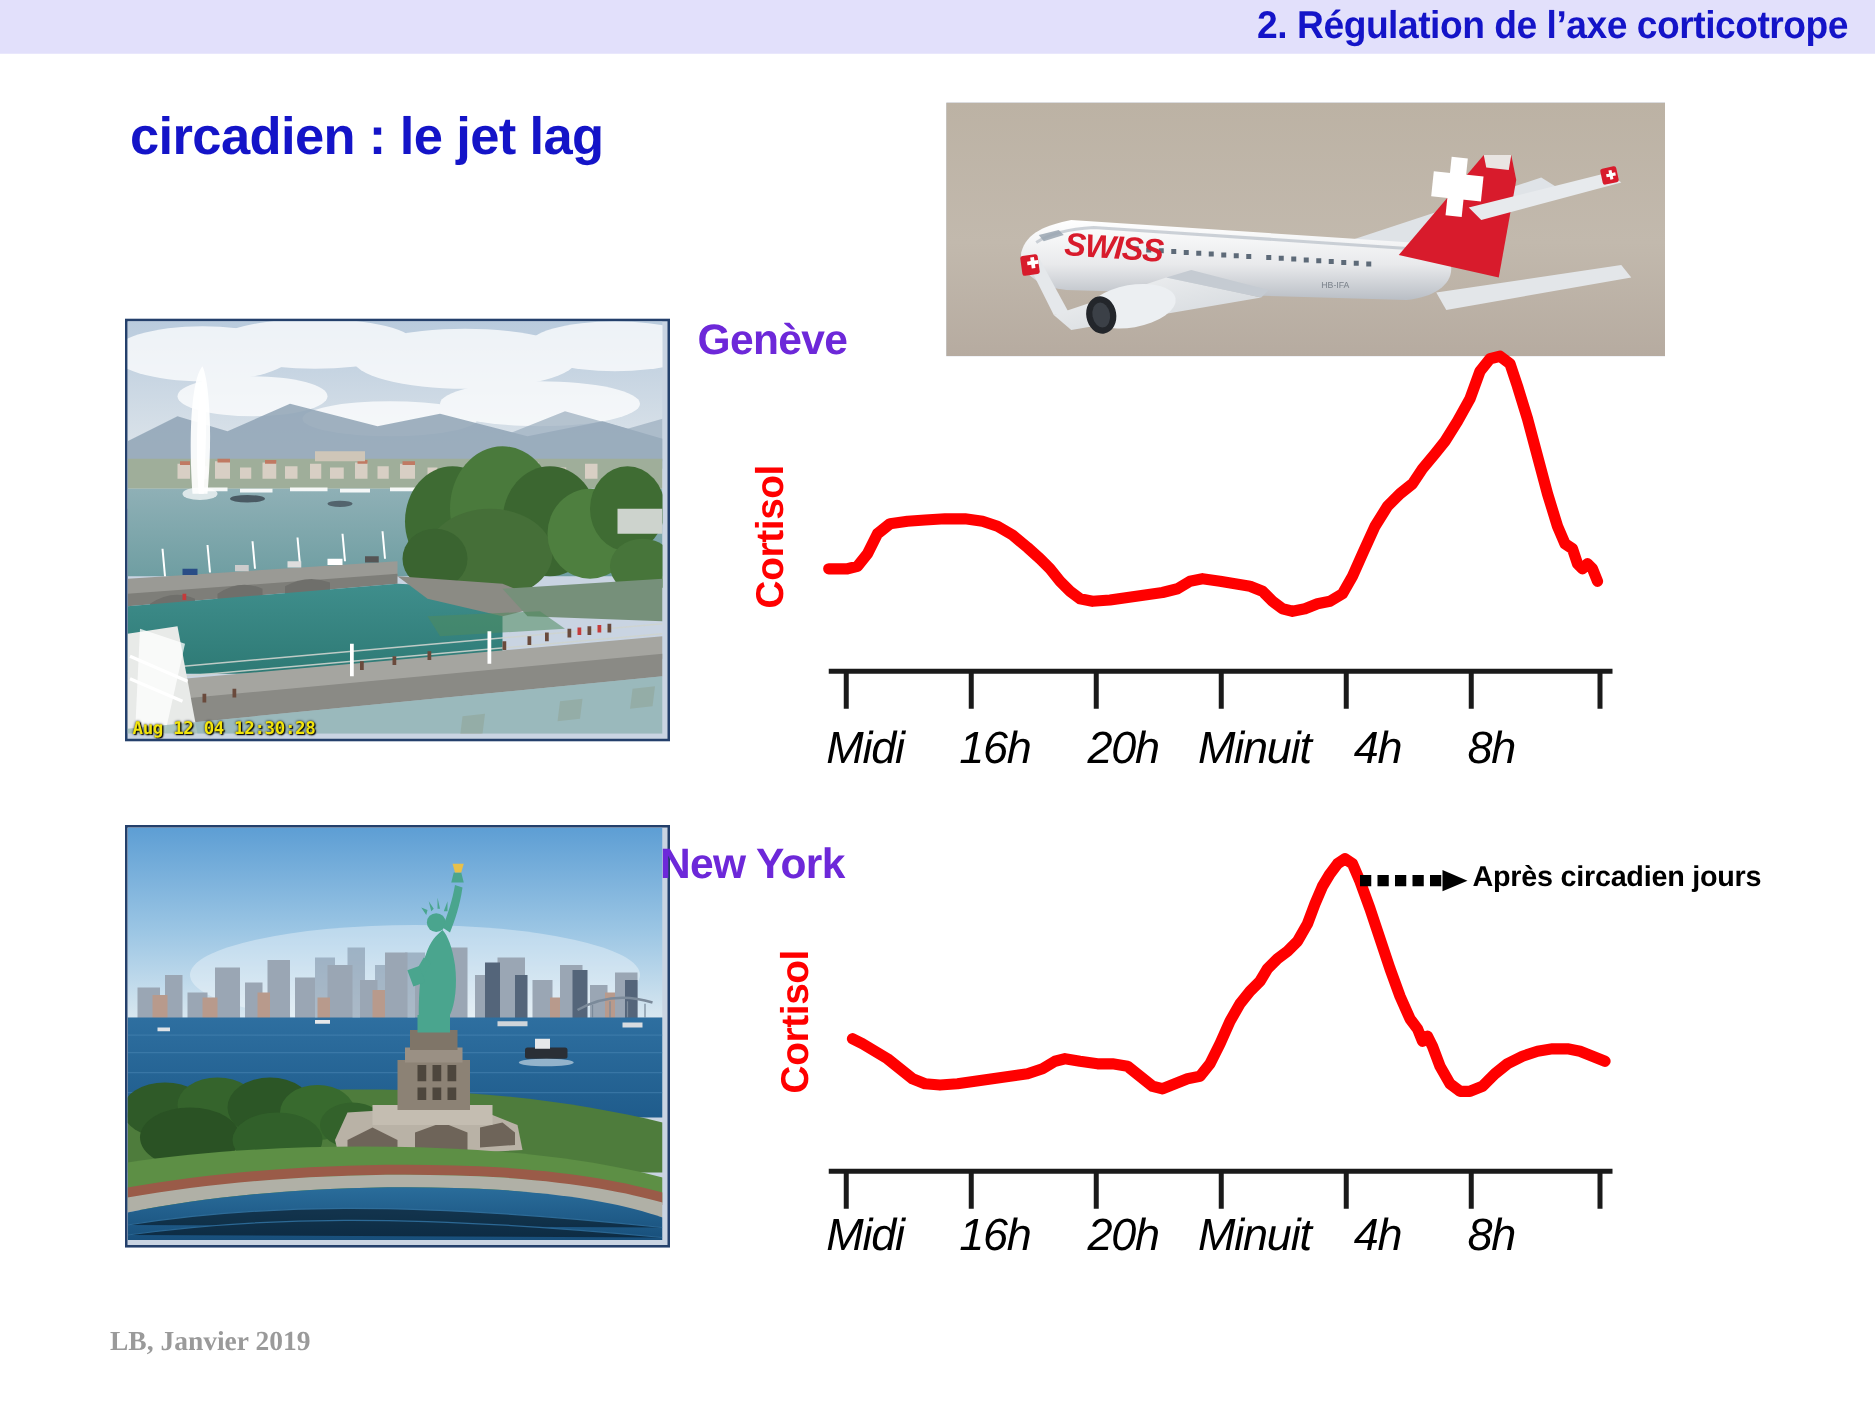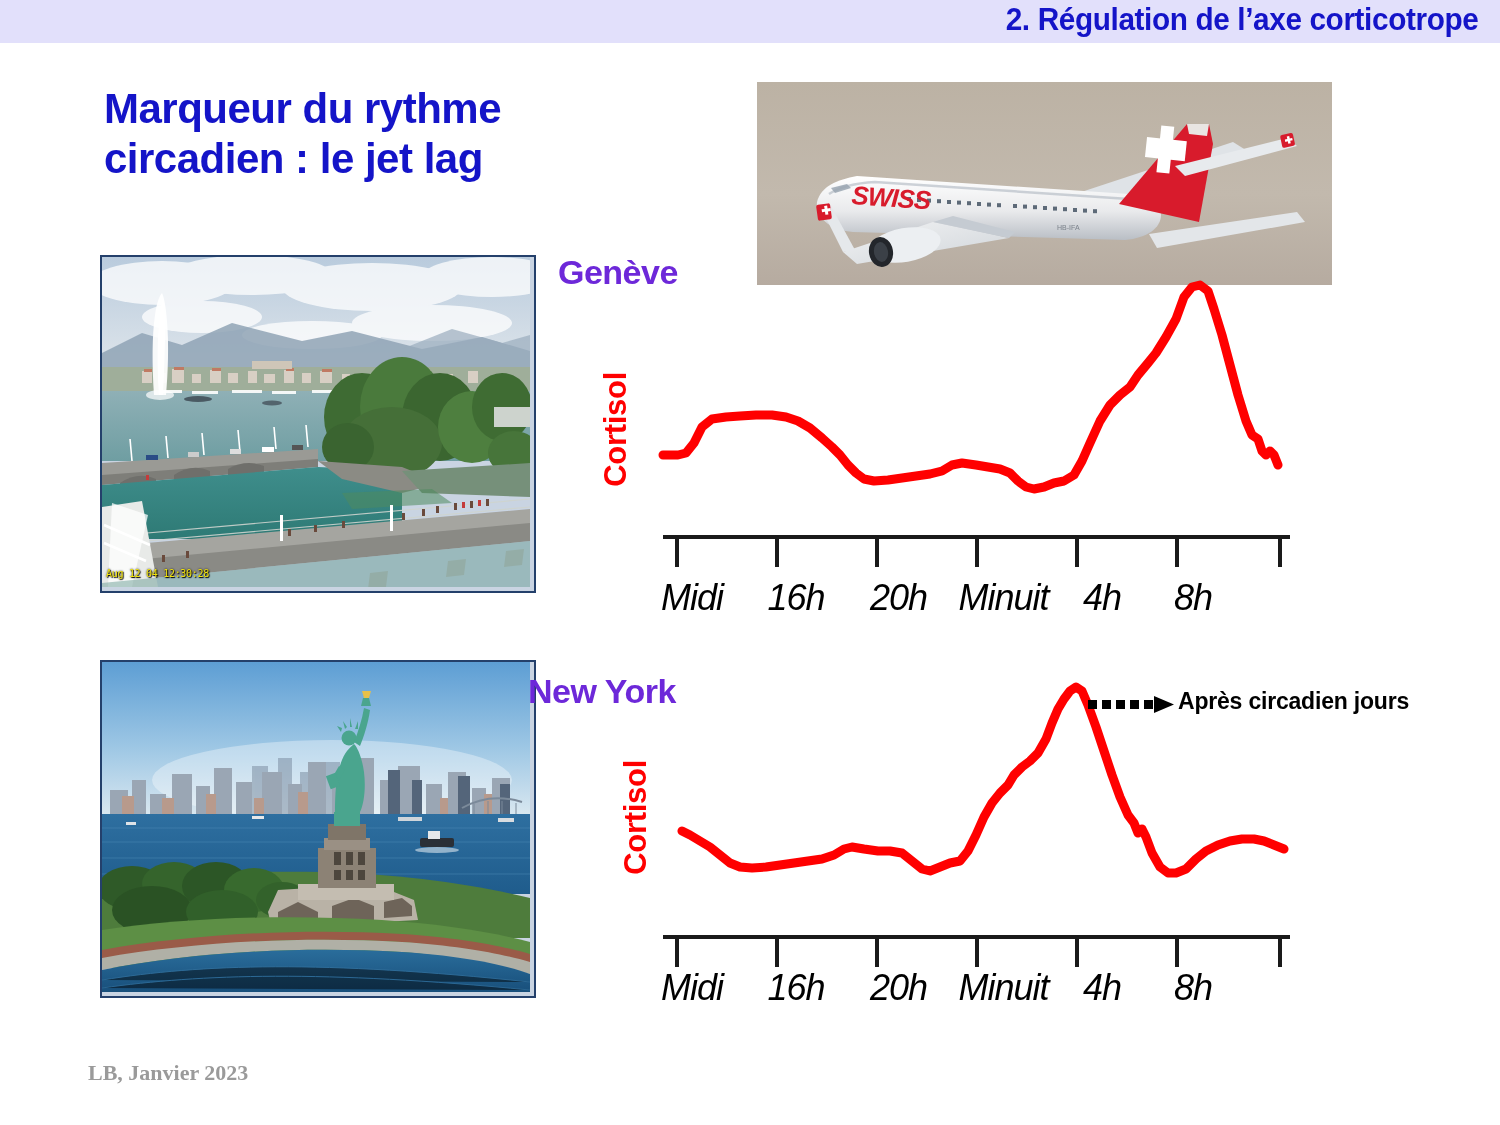--- a/index.html
+++ b/index.html
@@ -34,23 +34,23 @@
 
   
   .photo{
     position:absolute;border:2px solid #24406B;overflow:hidden;background:#c9d4e2;
   }
   #photo-geneva{left:100px;top:255px;width:432px;height:334px;}
   #photo-newyork{left:100px;top:660px;width:432px;height:334px;}
   #photo-plane{left:757px;top:82px;width:575px;height:203px;border:none;}
 
   .ts-overlay{
-    position:absolute;left:4px;bottom:12px;
+    position:absolute;left:4px;bottom:0;
     font-family:"DejaVu Sans Mono", monospace;
-    font-size:10px;font-weight:normal;color:#f2e40c;
+    font-size:14px;font-weight:bold;color:#f2e40c;
     text-shadow:0 0 2px #000,1px 1px 1px #000;
     letter-spacing:-0.3px;
   }
 
   
   .city-label{
     position:absolute;font-size:34px;font-weight:bold;color:#6d28d9;
     letter-spacing:-0.5px;
   }
   #label-geneva{left:558px;top:253px;}
@@ -95,21 +95,20 @@
     font-size:22px;font-weight:bold;color:#9a9a9a;
   }
 </style>
 </head>
 <body>
 
 <div id="header-band"></div>
 <div id="header-title">2. Régulation de l’axe corticotrope</div>
 
 <div id="slide-title">
-  <div>Marqueur du rythme</div>
   <div>circadien : le jet lag</div>
 </div>
 
 <div class="photo" id="photo-plane">
   <svg width="575" height="203" viewBox="0 0 575 203">
     <rect x="0" y="0" width="575" height="203" fill="#BDB3A6"></rect>
     <rect x="0" y="0" width="575" height="203" fill="url(#skyGrad)"></rect>
     <defs>
       <linearGradient id="skyGrad" x1="0" y1="0" x2="0" y2="1">
         <stop offset="0%" stop-color="#BCB2A4"></stop>
@@ -593,13 +592,13 @@
       <rect x="14" y="6" width="9" height="9"></rect>
       <rect x="28" y="6" width="9" height="9"></rect>
       <rect x="42" y="6" width="9" height="9"></rect>
       <rect x="56" y="6" width="9" height="9"></rect>
     </g>
     <path d="M66,2 L86,10.5 L66,19 Z" fill="#000000"></path>
   </svg>
 </div>
 <div id="annotation-apres">Après circadien jours</div>
 
-<div id="footer">LB, Janvier 2023</div>
+<div id="footer">LB, Janvier 2019</div>
 
 </body></html>

